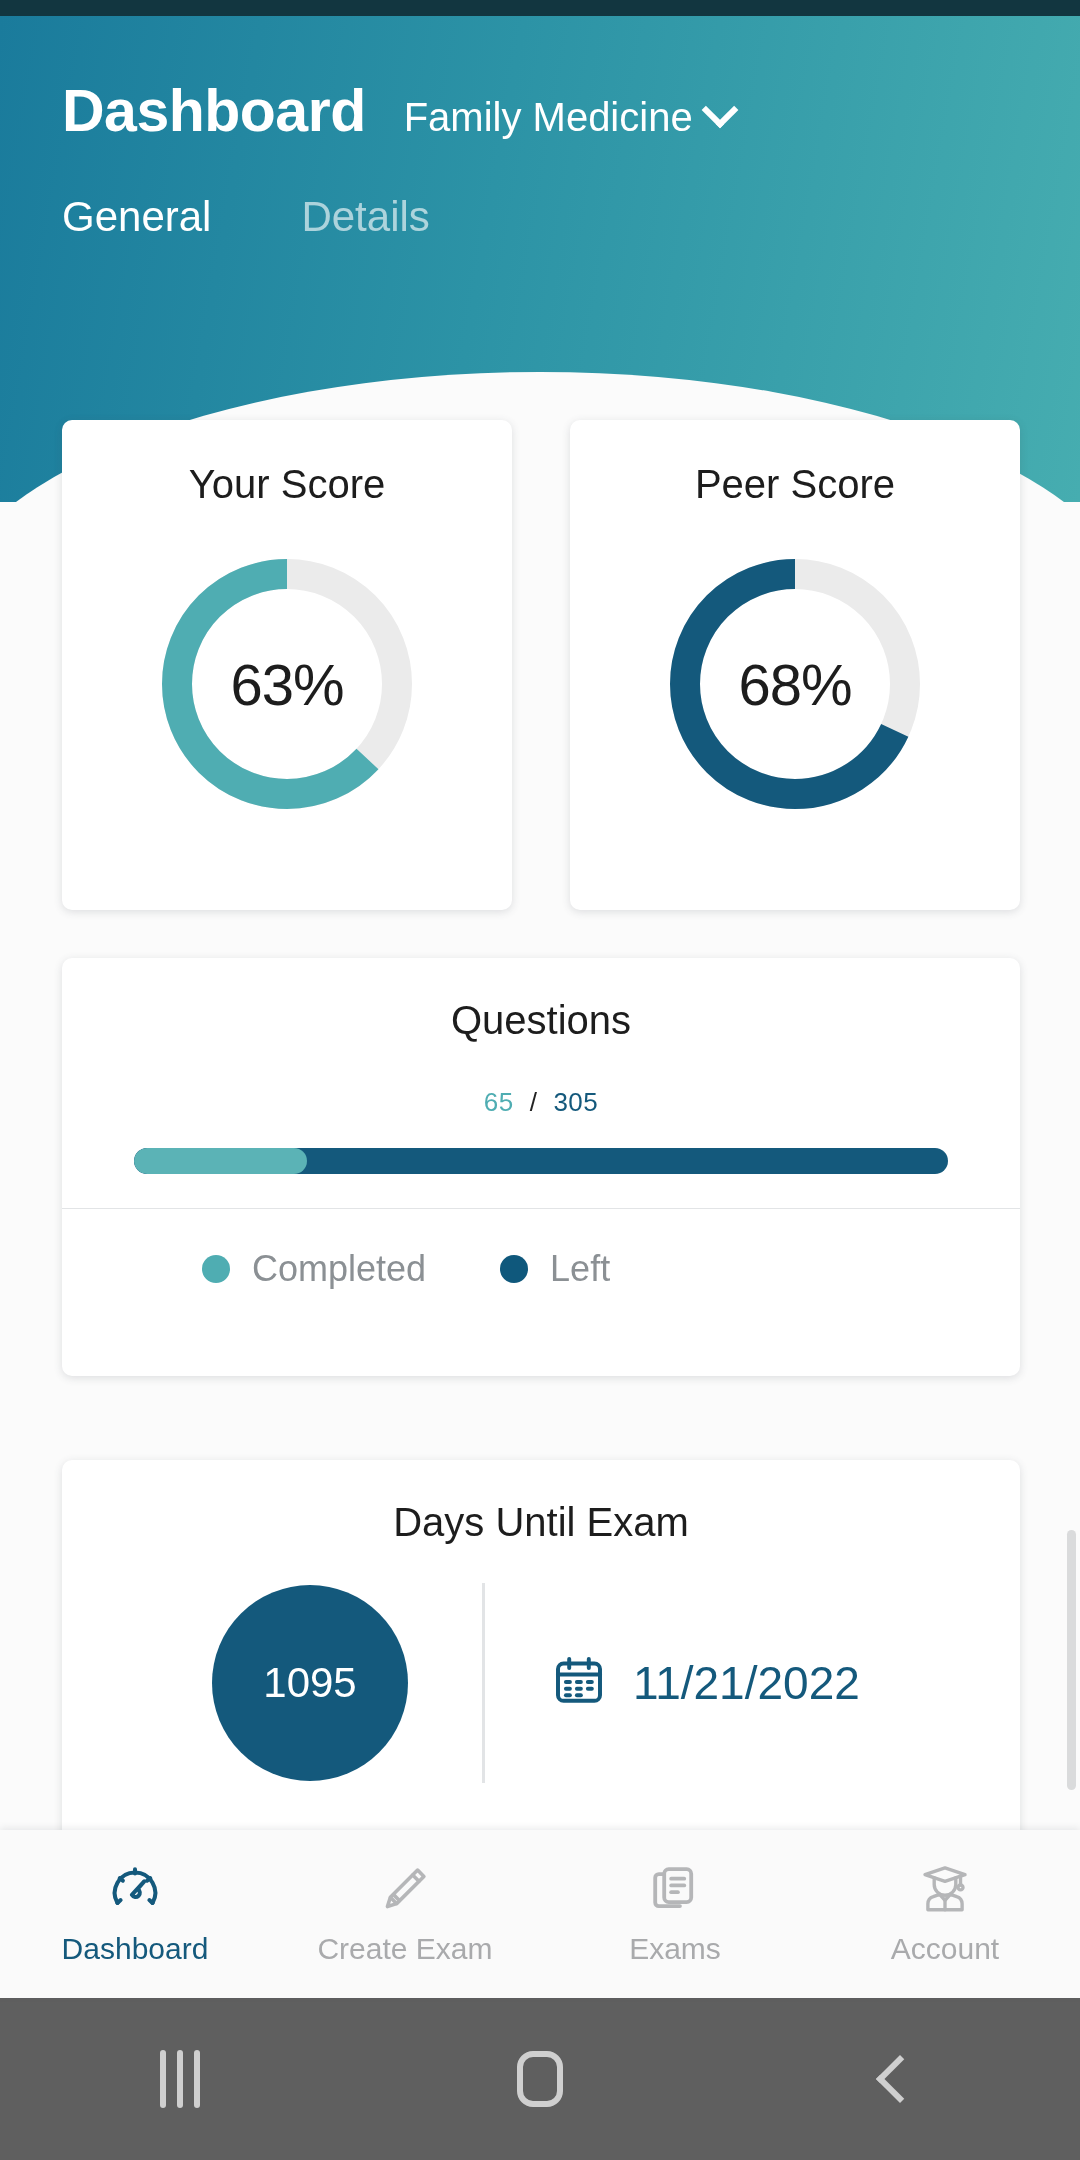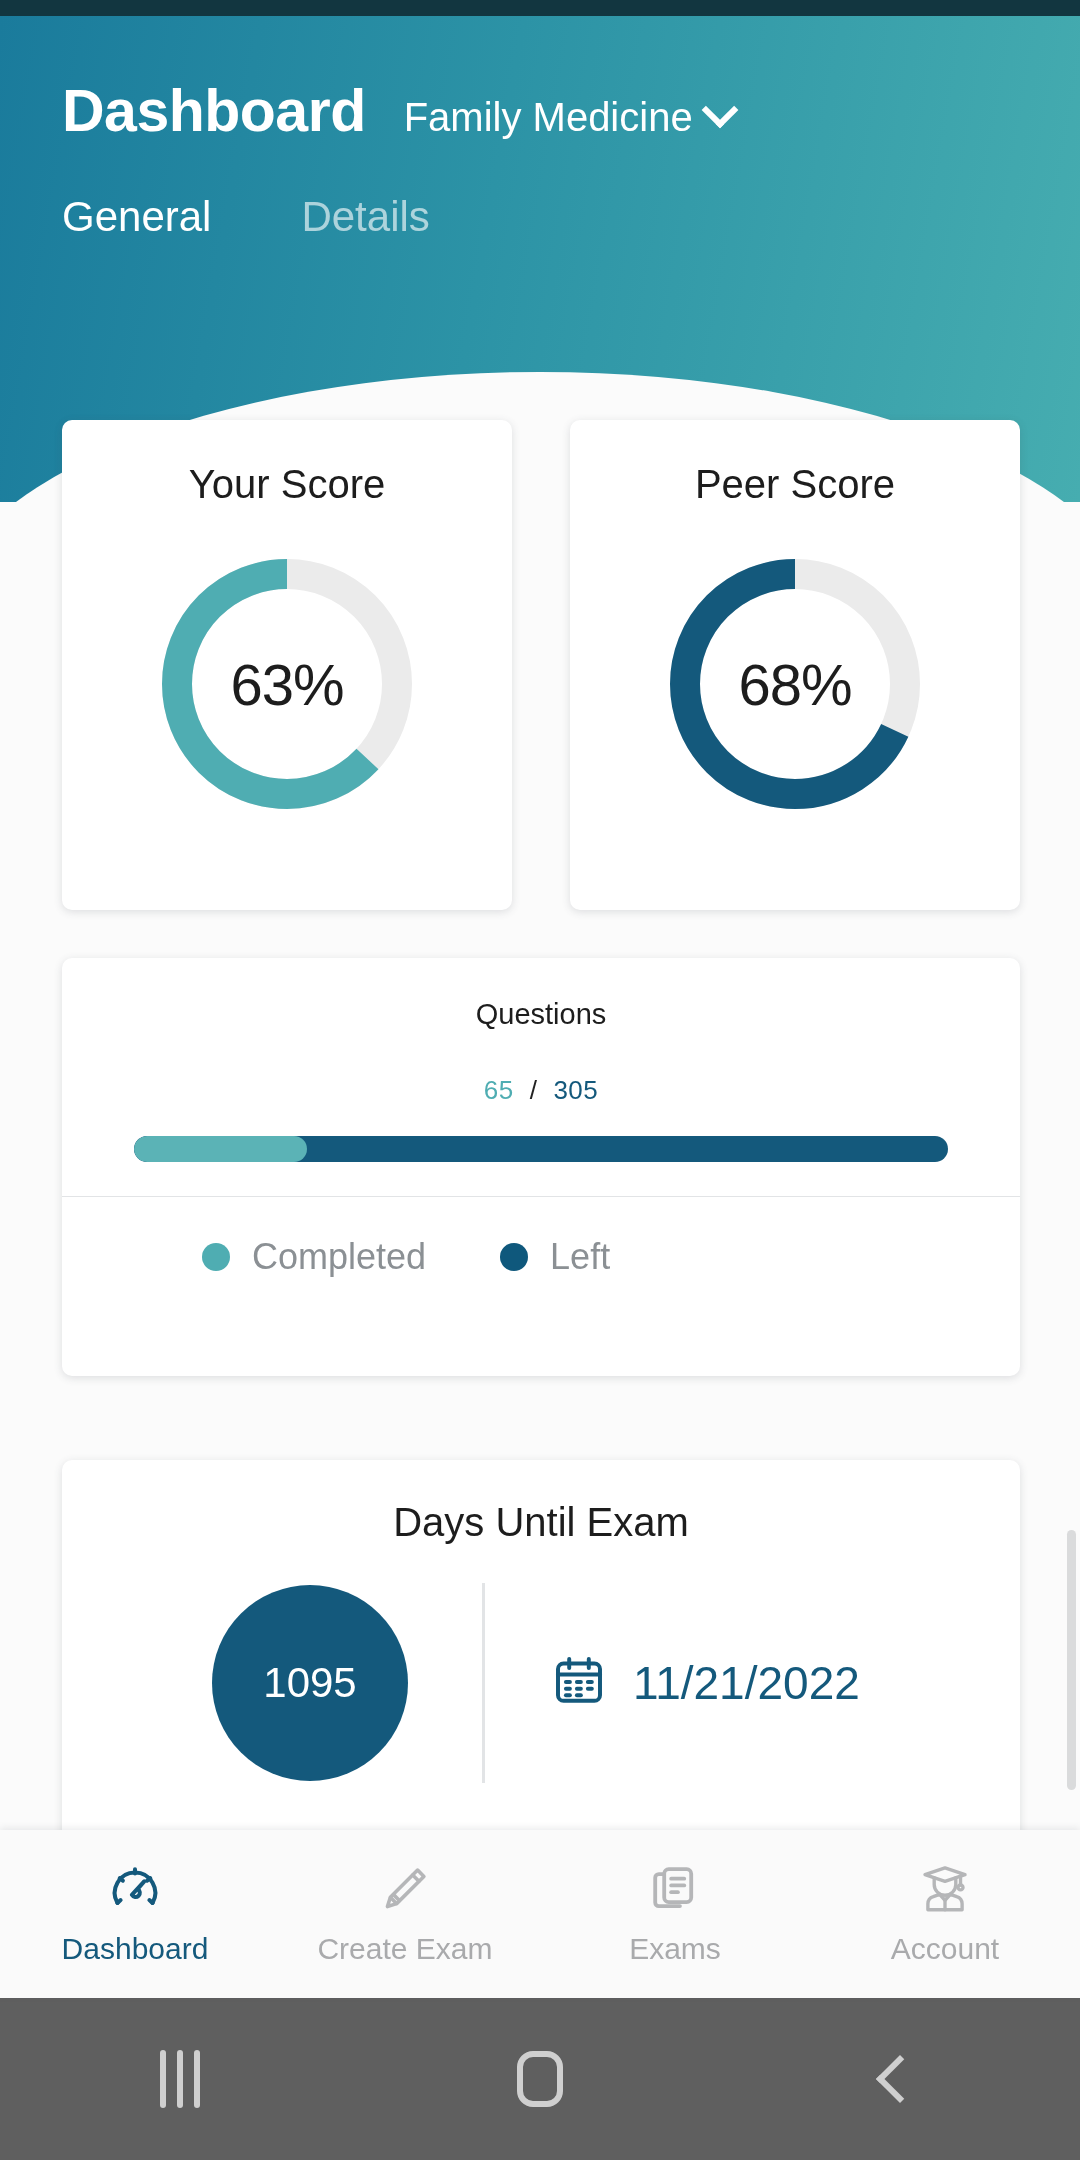--- a/index.html
+++ b/index.html
@@ -135,21 +135,21 @@
 
   
   .questions-card {
     position: absolute;
     top: 958px; left: 62px;
     width: 958px; height: 418px;
     display: flex; flex-direction: column;
   }
   .questions-title {
     text-align: center;
-    font-size: 29px;
+    font-size: 40px;
     color: #1d1d1d;
     margin-top: 40px;
   }
   .questions-counts {
     text-align: center;
     font-size: 26px;
     margin-top: 44px;
     letter-spacing: 0.5px;
   }
   .count-completed { color: #4fadb2; }

